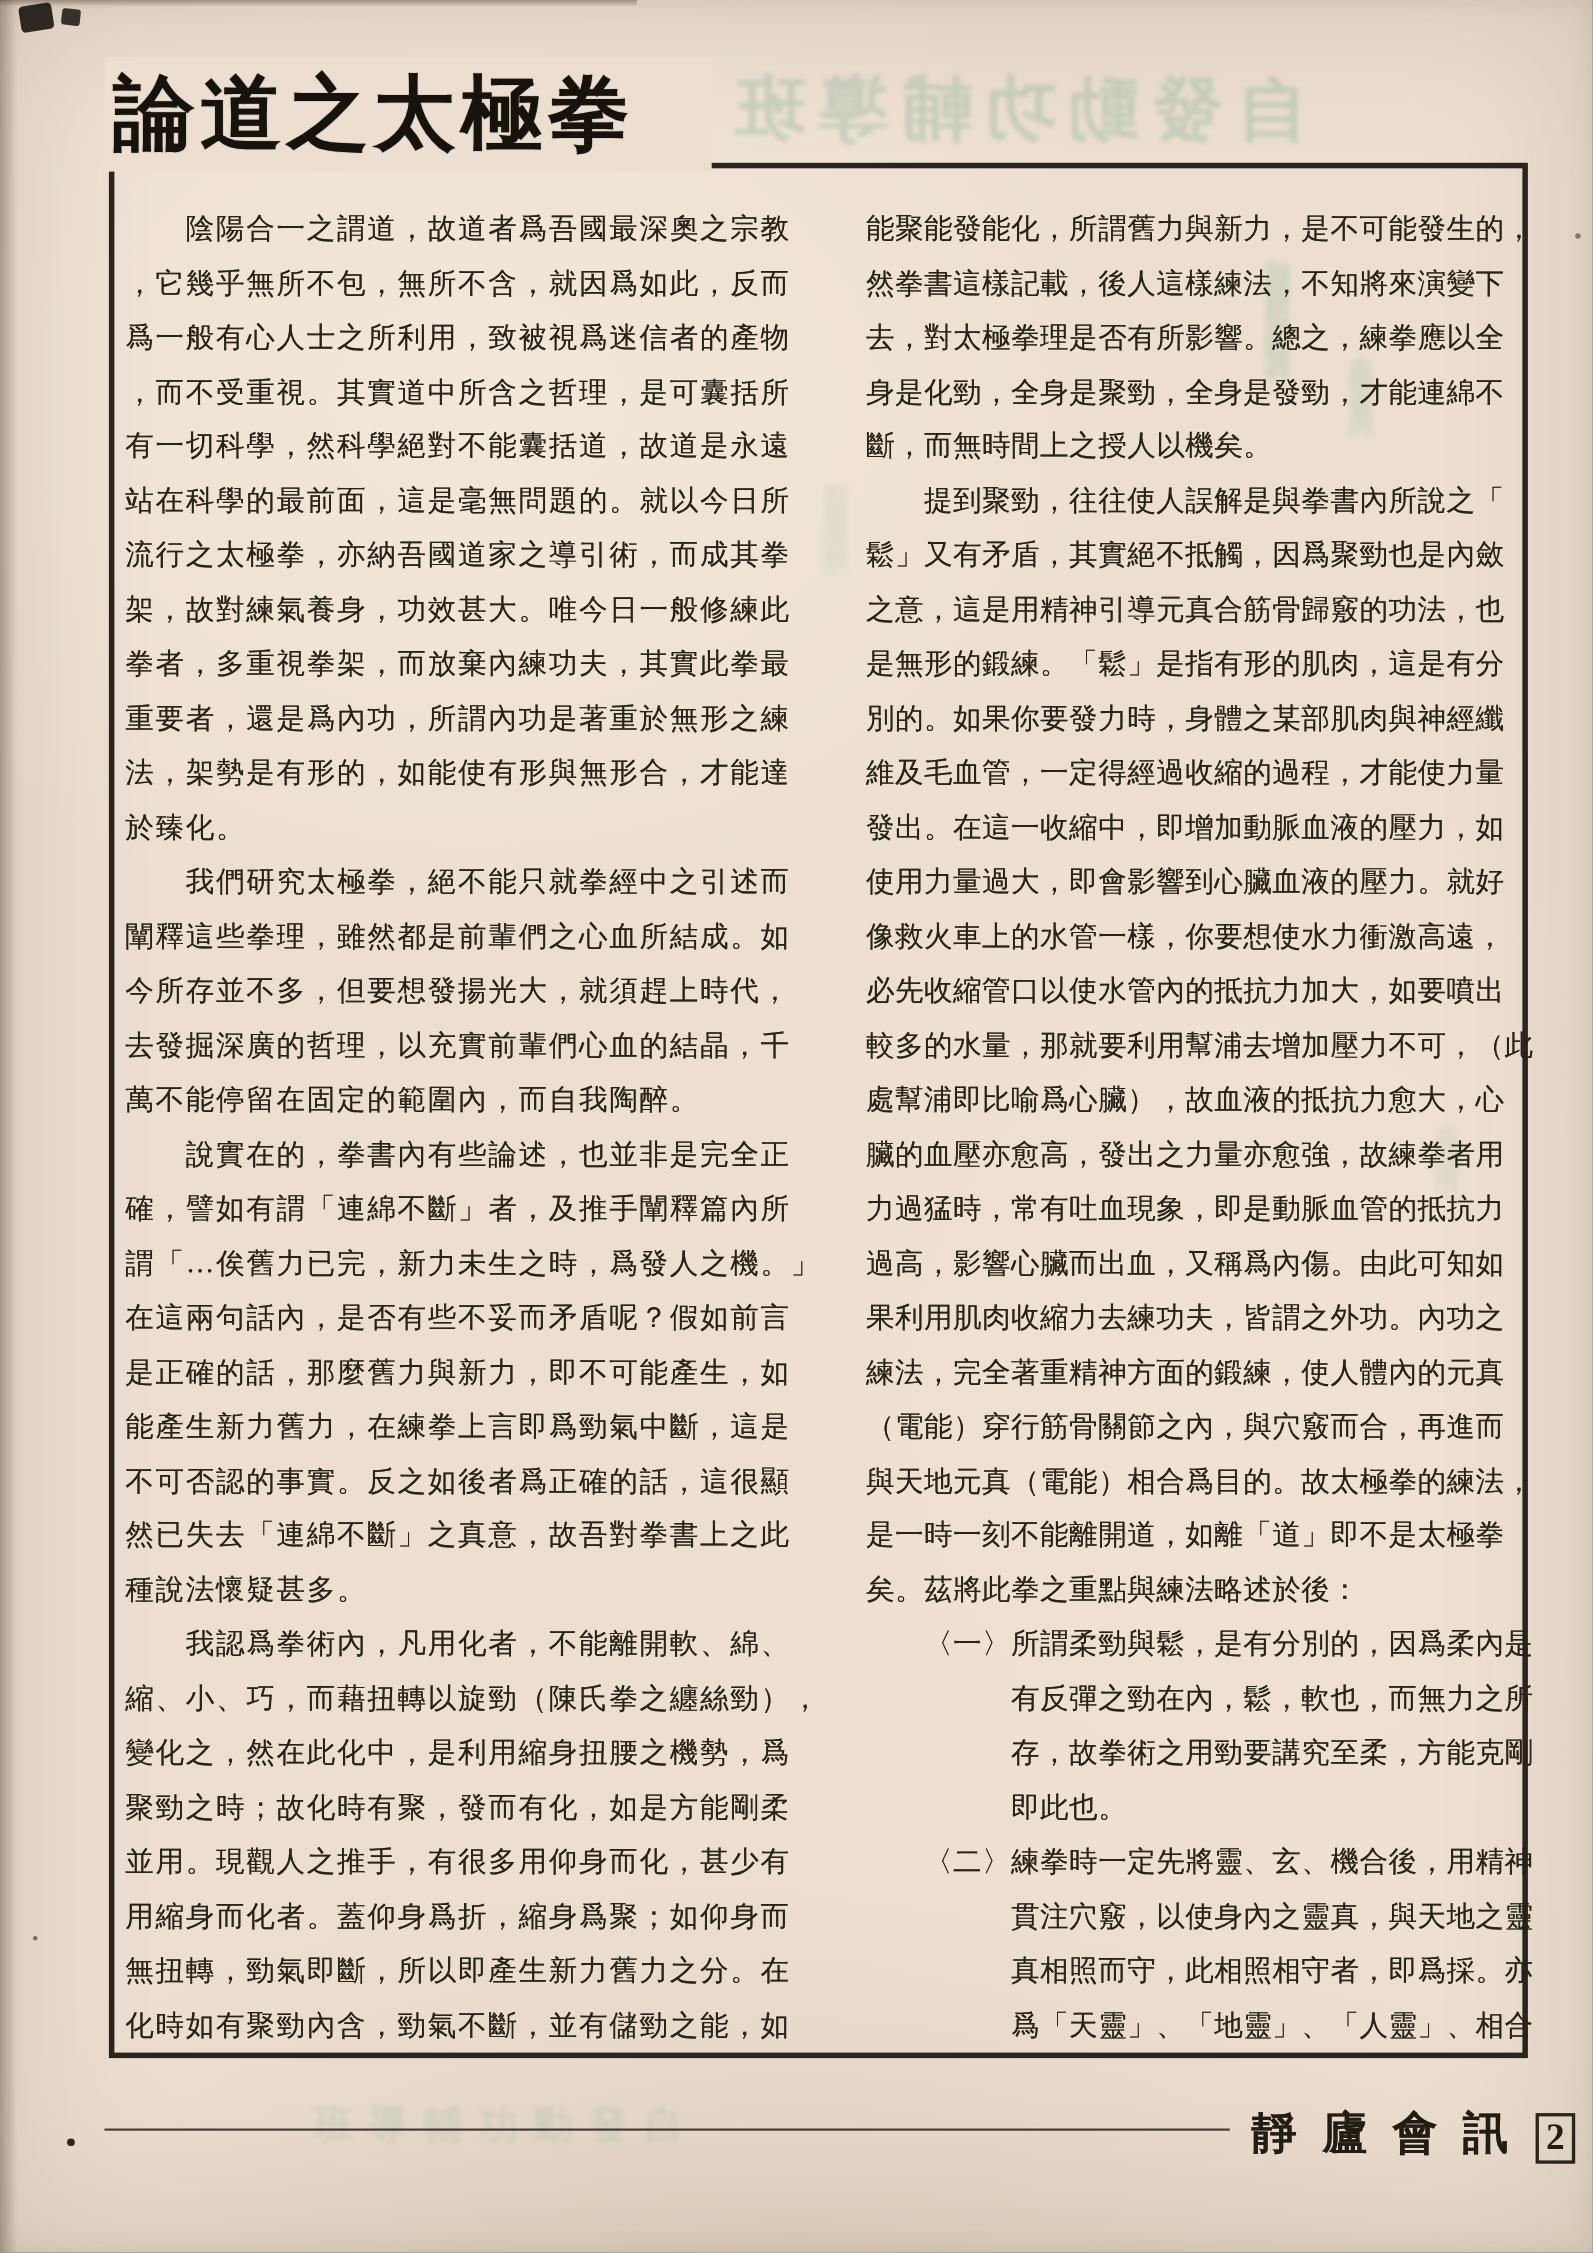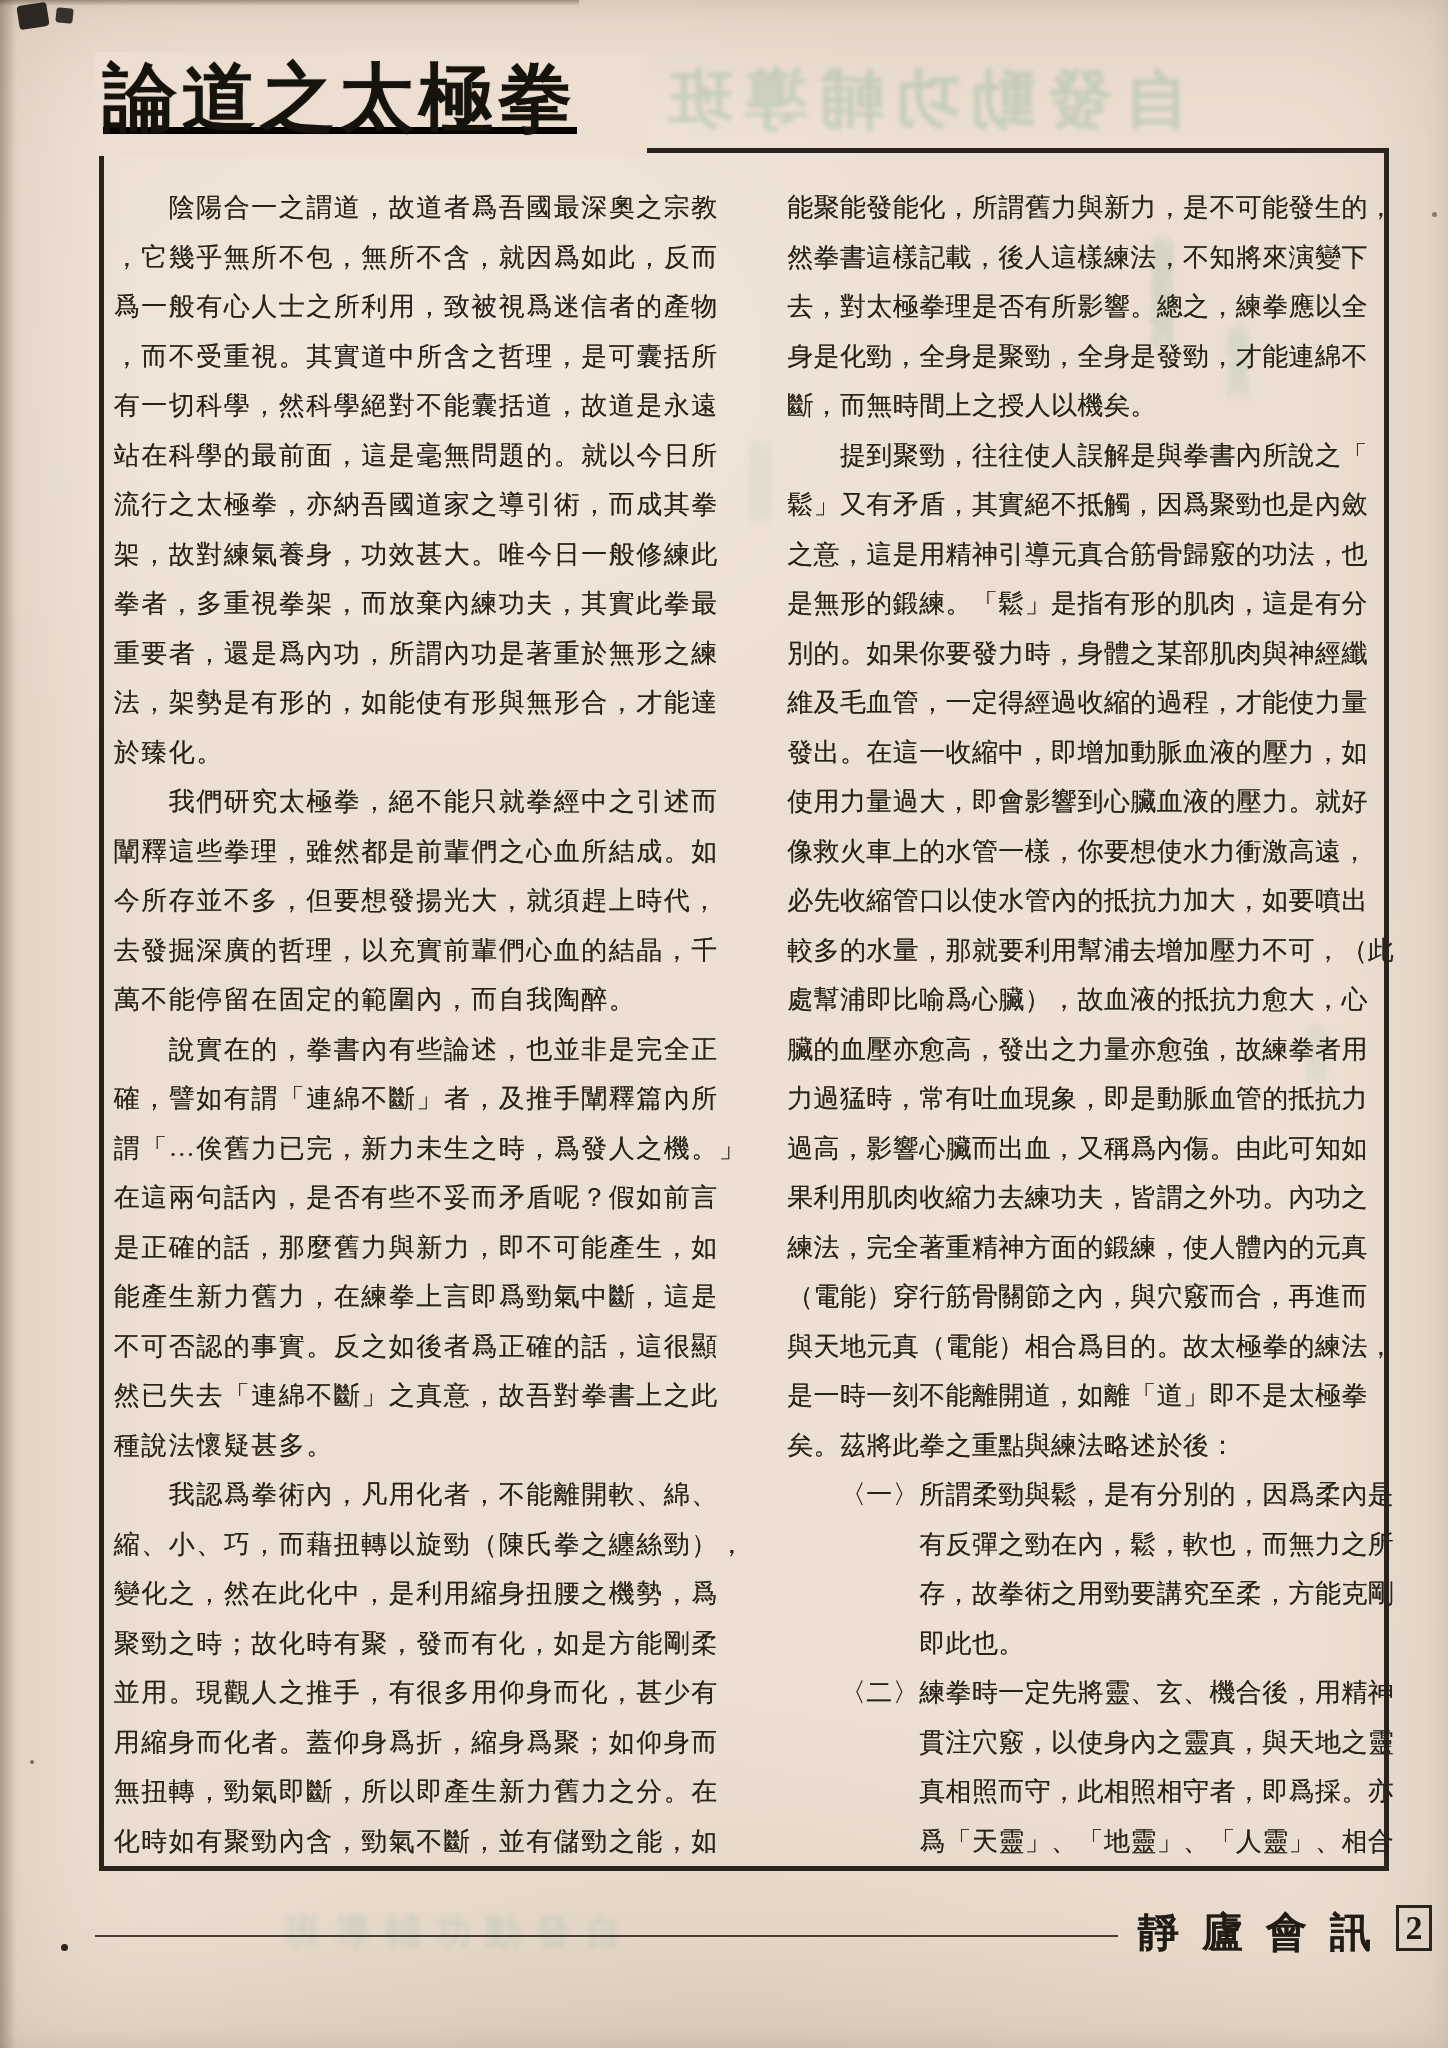--- a/index.html
+++ b/index.html
@@ -20,39 +20,39 @@
     background:linear-gradient(90deg, rgba(58,44,28,.30), rgba(58,44,28,0));}
   .top-shade{position:absolute;left:0;top:0;width:40%;height:6px;
     background:linear-gradient(180deg, rgba(40,30,18,.35), rgba(40,30,18,0));}
 
   
   .frame{position:absolute;left:99px;top:148px;width:1290px;height:1723px;
     border:5px solid #29241d;box-sizing:border-box;}
 
   
   .title-block{position:absolute;left:95px;top:52px;width:552px;height:104px;
-    background:#ecdfd1;z-index:3;display:flex;align-items:flex-start;text-decoration:underline;}
+    background:#ecdfd1;z-index:3;display:flex;align-items:center;}
   .title-text{font-size:74px;line-height:92px;font-weight:bold;color:#16120c;
     letter-spacing:5px;white-space:nowrap;padding-left:8px;
     text-shadow:0 0 1px rgba(20,16,10,.6);}
 
   
   .col{position:absolute;top:183px;z-index:2;}
   .col1{left:113px;width:636px;}
   .col2{left:787px;width:612px;}
   .line{display:flex;height:49.5px;align-items:center;color:#282318;
     font-size:26px;text-shadow:0 0 .5px rgba(30,24,14,.55);}
   .col1 .line span{flex:0 0 27.5px;width:27.5px;text-align:center;overflow:visible;}
   .col2 .line span{flex:0 0 26.4px;width:26.4px;text-align:center;overflow:visible;}
 
   
   .footer-rule{position:absolute;left:95px;top:1935px;width:1023px;height:2px;
     background:#453e33;z-index:2;}
   .footer{position:absolute;left:1138px;top:1905px;height:62px;z-index:2;
-    display:flex;align-items:flex-start;color:#211c14;}
+    display:flex;align-items:flex-end;color:#211c14;}
   .journal-name{font-size:41px;font-weight:bold;letter-spacing:23px;white-space:nowrap;
     text-shadow:0 0 .6px rgba(20,16,10,.6);}
   .page-box{display:flex;align-items:center;justify-content:center;
     width:36px;height:46px;border:3px solid #29241c;font-size:34px;font-weight:bold;
     margin-left:2px;box-sizing:border-box;}
 
   
   .ghost{position:absolute;color:#7fae96;filter:blur(2px);pointer-events:none;
     font-weight:bold;z-index:1;}
   .ghost.mirror{transform:scaleX(-1);}

